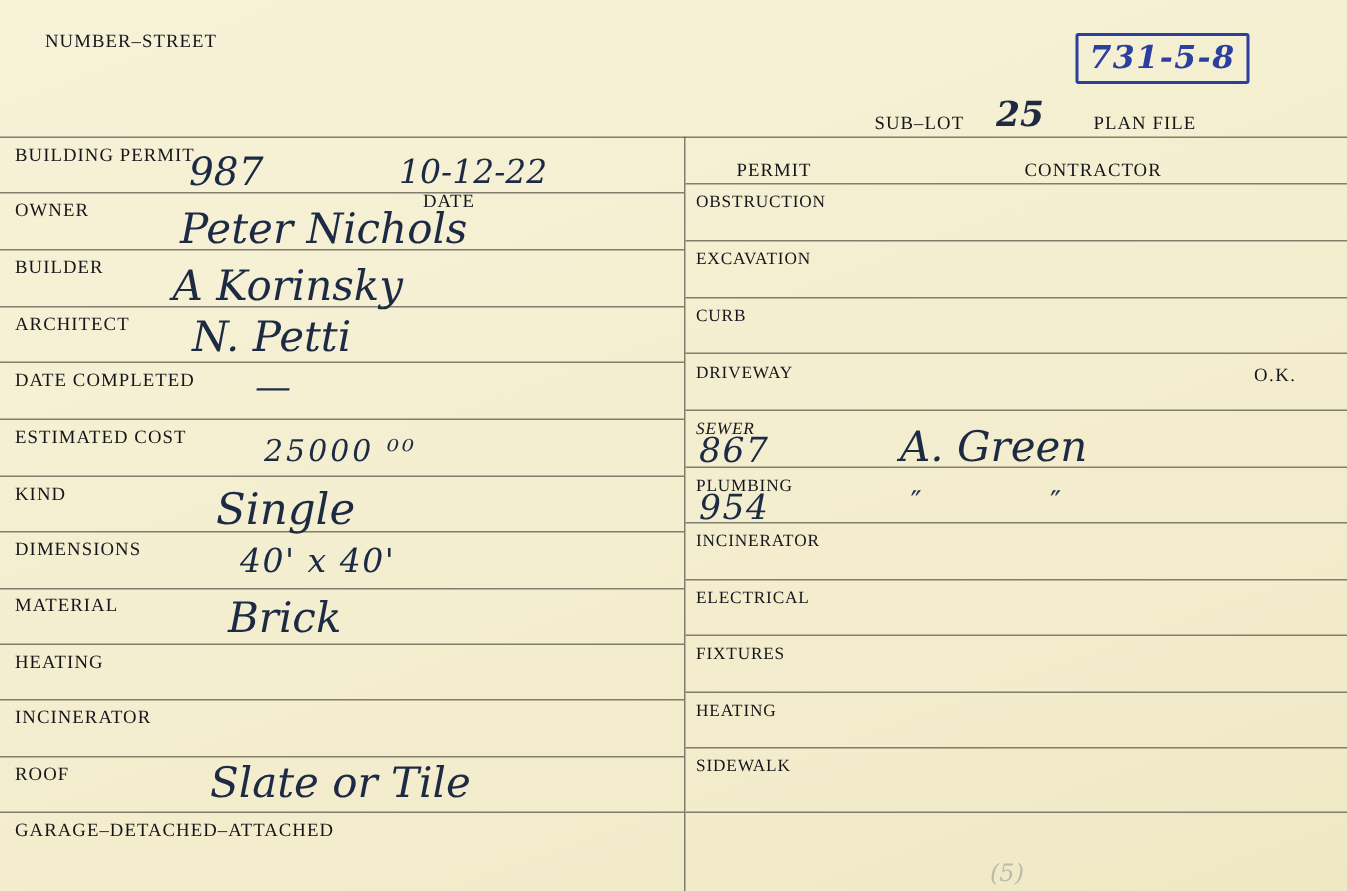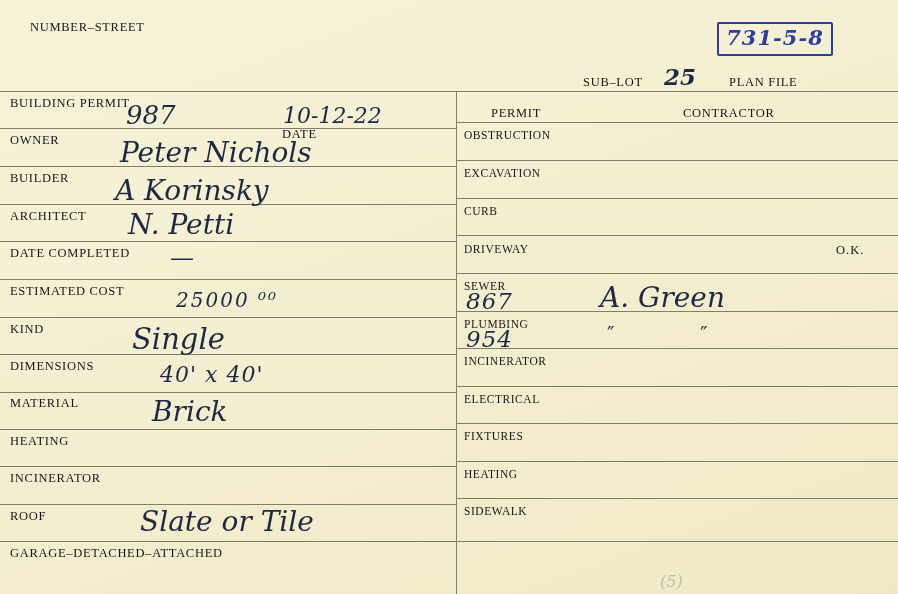--- a/index.html
+++ b/index.html
@@ -144,51 +144,51 @@
   <div class="lbl" style="left:10px; top:322px;">KIND</div>
   <div class="lbl" style="left:10px; top:359px;">DIMENSIONS</div>
   <div class="lbl" style="left:10px; top:396px;">MATERIAL</div>
   <div class="lbl" style="left:10px; top:434px;">HEATING</div>
   <div class="lbl" style="left:10px; top:471px;">INCINERATOR</div>
   <div class="lbl" style="left:10px; top:509px;">ROOF</div>
   <div class="lbl" style="left:10px; top:546px;">GARAGE–DETACHED–ATTACHED</div>
 
   <div class="hw ink-dark" style="left:126px; top:100px; font-size:26px;">987</div>
 
-  <div class="hw ink-dark" style="left:283px; top:103px; font-size:22px;">10-12-22</div>
+  <div class="hw ink-dark" style="left:266px; top:103px; font-size:22px;">10-12-22</div>
 
   <div class="hw ink-dark" style="left:120px; top:136px; font-size:28px;">Peter Nichols</div>
 
   <div class="hw ink-dark" style="left:115px; top:174px; font-size:28px;">A Korinsky</div>
 
   <div class="hw ink-dark" style="left:128px; top:208px; font-size:28px;">N. Petti</div>
 
   <div class="hw ink-dark" style="left:170px; top:244px; font-size:24px;">—</div>
 
   <div class="hw ink-dark" style="left:176px; top:288px; font-size:20px; letter-spacing:2px;">25000 ⁰⁰</div>
 
-  <div class="hw ink-dark" style="left:132px; top:322px; font-size:29px;">Single</div>
+  <div class="hw ink-dark" style="left:144px; top:322px; font-size:29px;">Single</div>
 
   <div class="hw ink-dark" style="left:160px; top:362px; font-size:22px; letter-spacing:1px;">40' x 40'</div>
 
   <div class="hw ink-dark" style="left:152px; top:395px; font-size:28px;">Brick</div>
 
 
   <div class="hw ink-dark" style="left:140px; top:505px; font-size:28px;">Slate or Tile</div>
 
   <div class="lbl" style="left:491px; top:106px;">PERMIT</div>
   <div class="lbl" style="left:683px; top:106px;">CONTRACTOR</div>
 
   <div class="lbl small" style="left:464px; top:129px;">OBSTRUCTION</div>
   <div class="lbl small" style="left:464px; top:167px;">EXCAVATION</div>
   <div class="lbl small" style="left:464px; top:205px;">CURB</div>
   <div class="lbl small" style="left:464px; top:243px;">DRIVEWAY</div>
   <div class="ok-mark" style="left:836px; top:243px;">O.K.</div>
 
-  <div class="lbl small" style="left:464px; top:280px;">SEWER</div>
+  <div class="lbl small" style="left:464px; top:280px;font-style:italic;">SEWER</div>
   <div class="hw ink-dark" style="left:466px; top:288px; font-size:23px; letter-spacing:1px;">867</div>
   <div class="hw ink-dark" style="left:600px; top:281px; font-size:28px;">A. Green</div>
 
   <div class="lbl small" style="left:464px; top:318px;">PLUMBING</div>
   <div class="hw ink-dark" style="left:466px; top:326px; font-size:23px; letter-spacing:1px;">954</div>
   <div class="ditto" style="left:607px; top:322px;">″</div>
   <div class="ditto" style="left:700px; top:322px;">″</div>
 
   <div class="lbl small" style="left:464px; top:355px;">INCINERATOR</div>
   <div class="lbl small" style="left:464px; top:393px;">ELECTRICAL</div>

